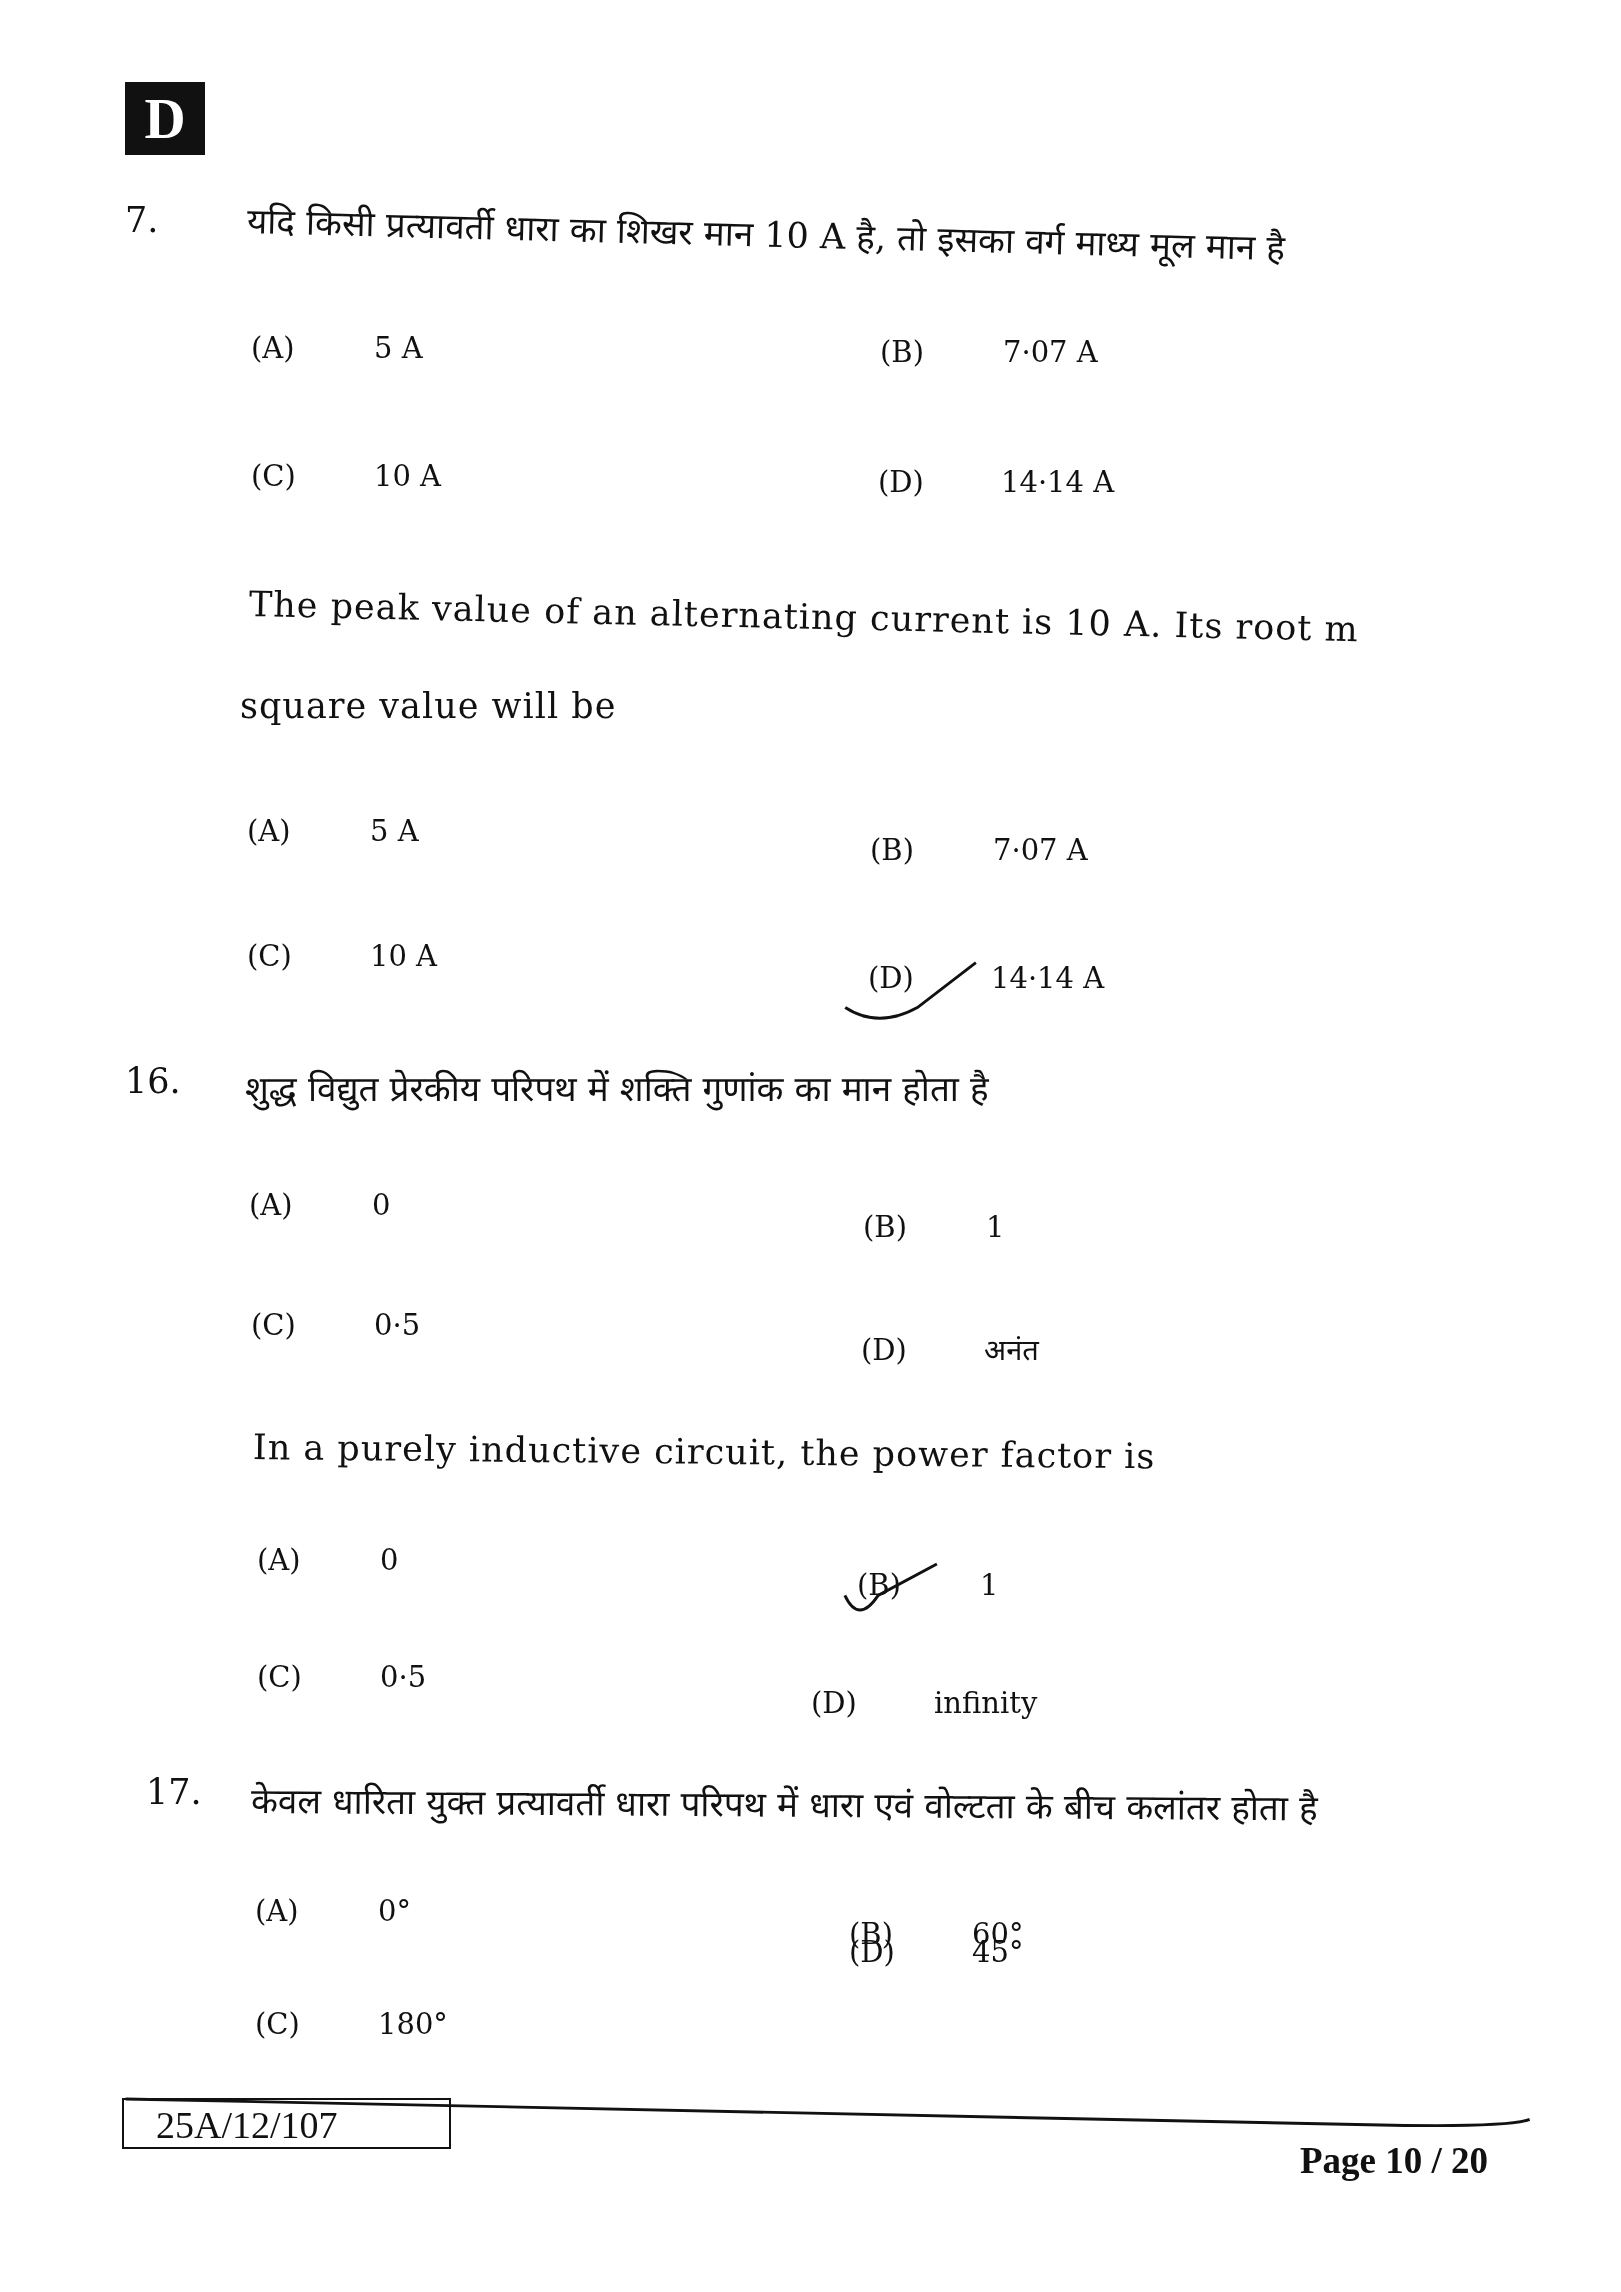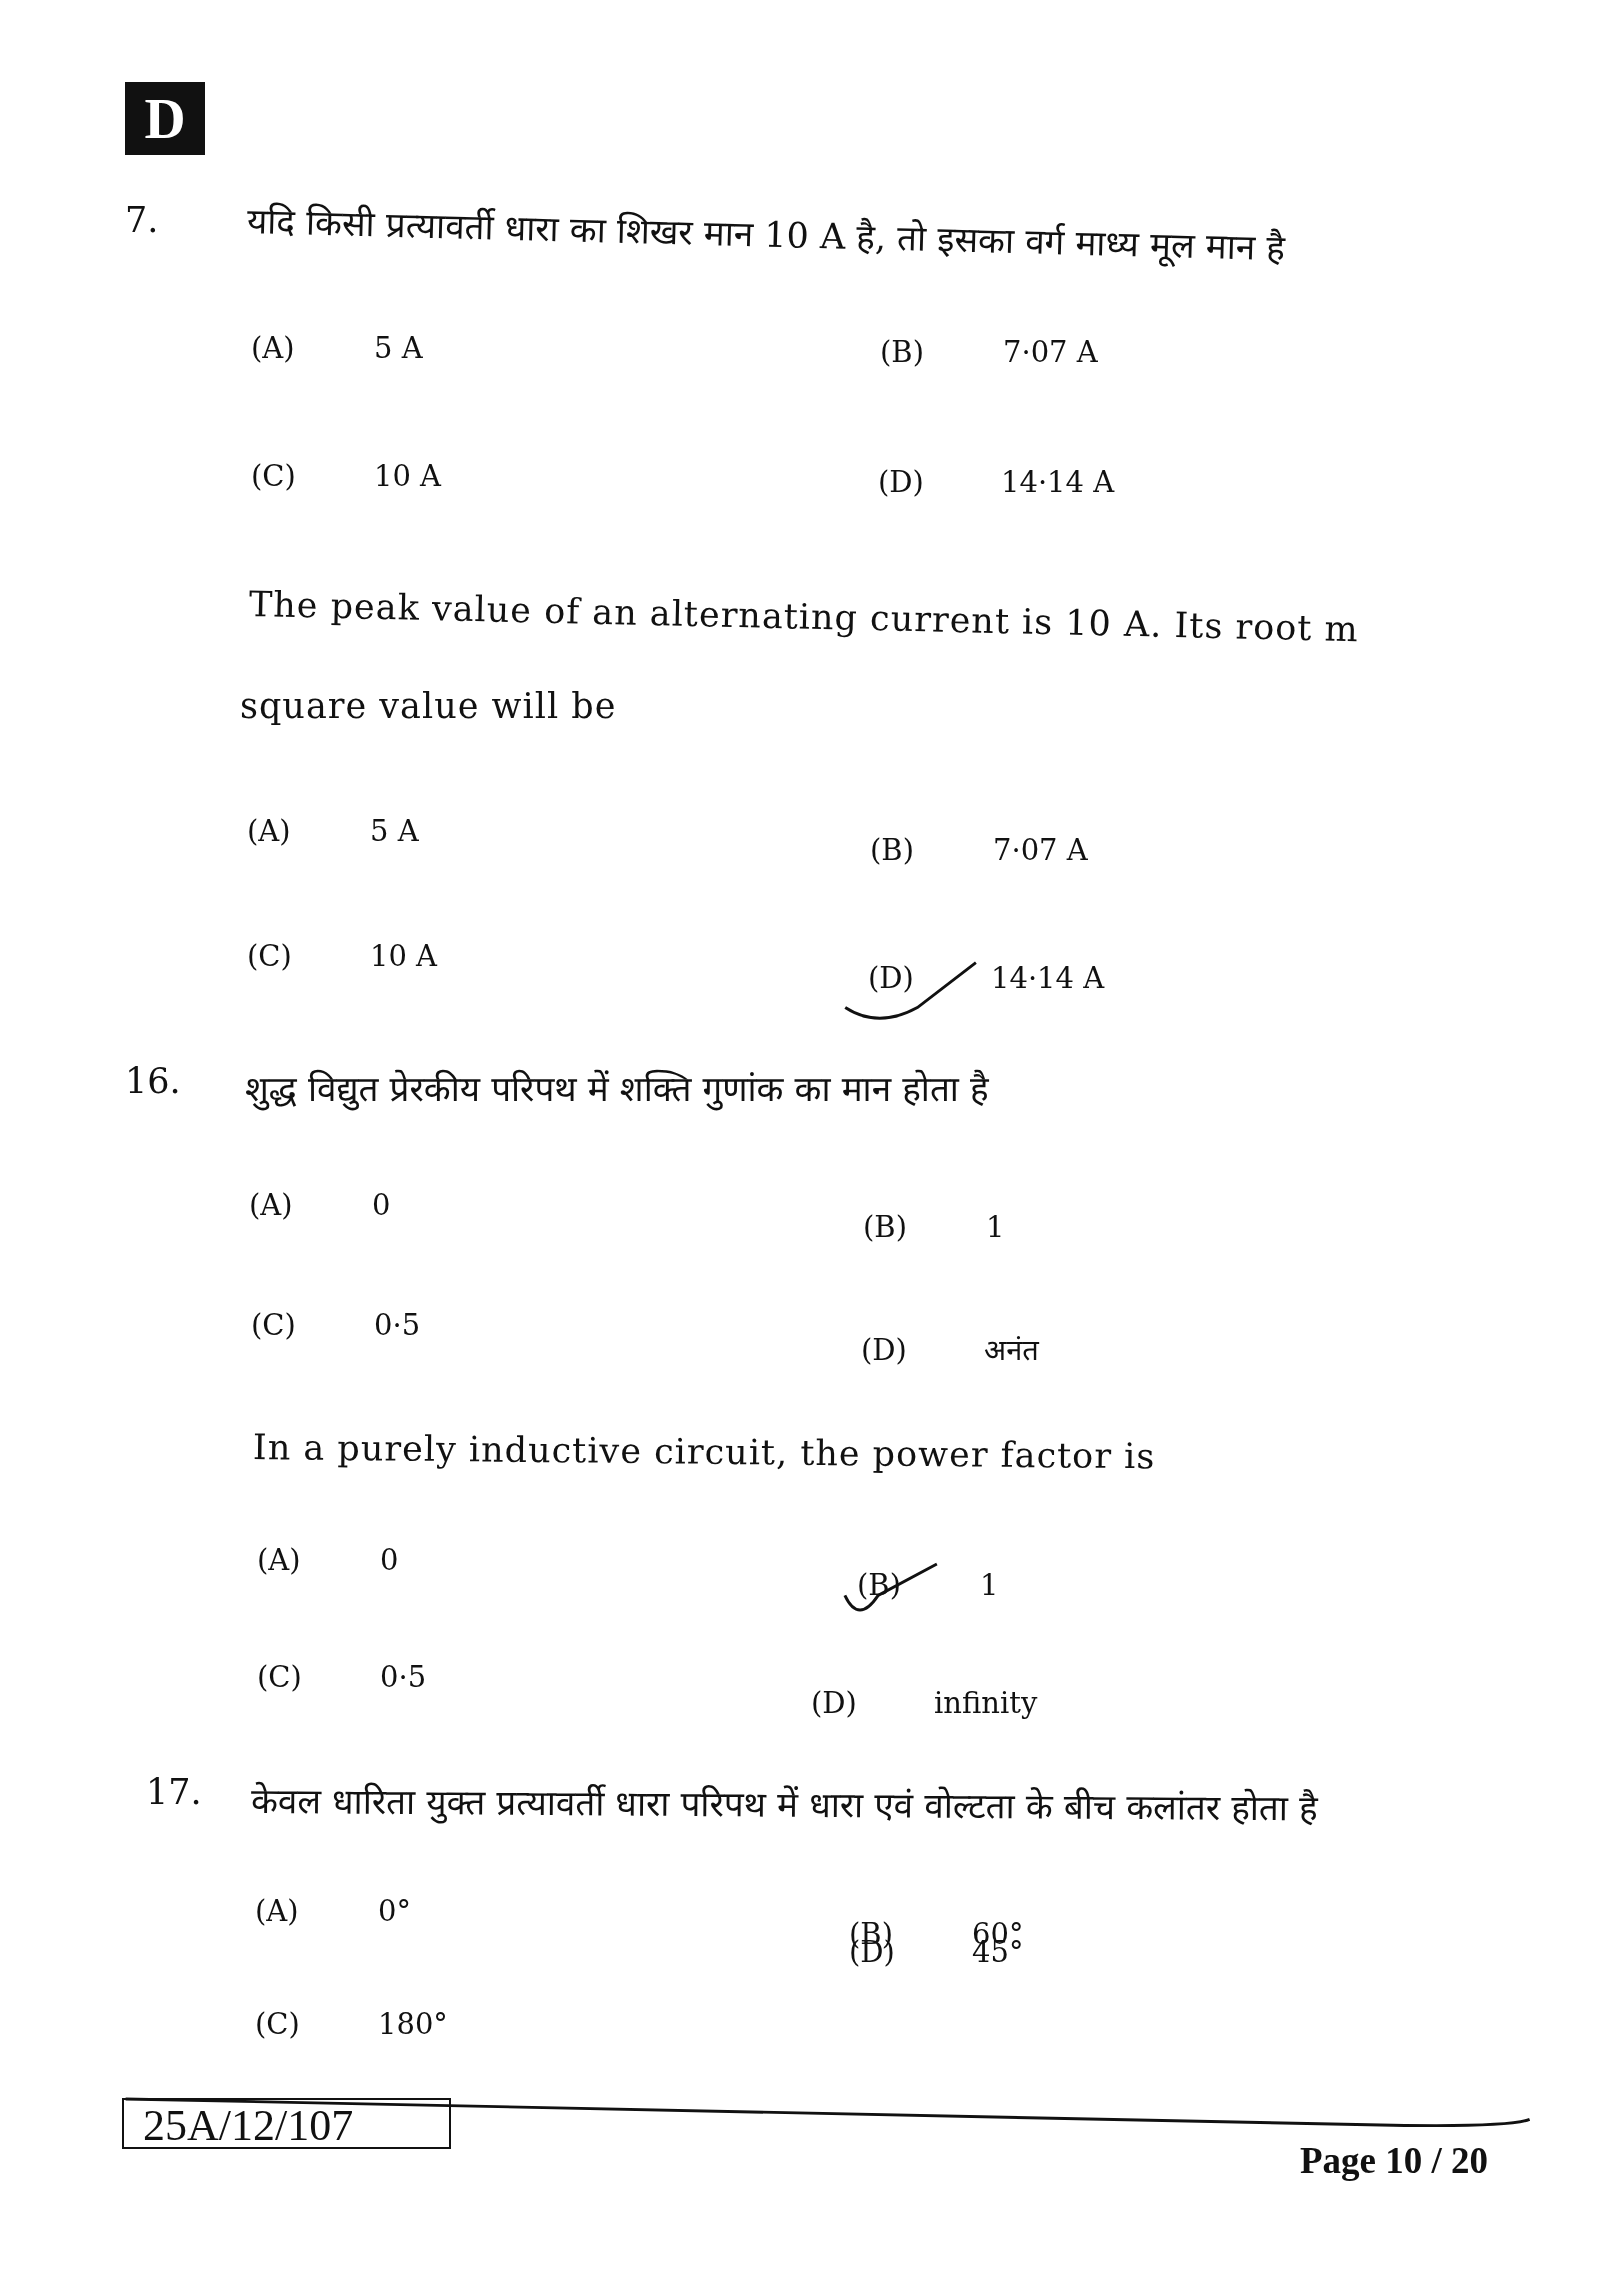--- a/index.html
+++ b/index.html
@@ -3,21 +3,21 @@
 <meta charset="utf-8">
 <style>
   html,body{margin:0;padding:0;background:#fff;}
   body{width:1621px;height:2293px;position:relative;overflow:hidden;font-family:"DejaVu Serif",serif;color:#111;}
   .set-box{position:absolute;left:125px;top:82px;width:80px;height:73px;background:#111;color:#fff;font-family:"Liberation Serif",serif;font-weight:bold;font-size:57px;display:flex;align-items:center;justify-content:center;}
   .q{position:absolute;font-size:35px;}
   .qnum{position:absolute;font-size:35px;}
   .opt{position:absolute;font-size:29px;}
   .opt .lbl{display:inline-block;width:123px;}
   .mark{position:absolute;}
-  .footer-box{position:absolute;left:122px;top:2098px;width:329px;height:51px;border:2.9px solid #111;font-size:44px;padding-left:19px;line-height:51px;box-sizing:border-box;font-family:"Liberation Serif",serif;}
+  .footer-box{position:absolute;left:122px;top:2098px;width:329px;height:51px;border:2.9px solid #111;font-size:38px;padding-left:32px;line-height:51px;box-sizing:border-box;font-family:"Liberation Serif",serif;}
   .footer-line{position:absolute;left:122px;top:2096px;}
   .page-num{position:absolute;left:1300px;top:2139px;font-size:37px;font-family:"Liberation Serif",serif;font-weight:bold;}
   .en{font-family:"DejaVu Serif",serif;letter-spacing:1px;}
 </style>
 </head>
 <body>
 
 <div class="set-box">D</div>
 
 <div class="qnum" style="left:125px;top:200px;">7.</div>

